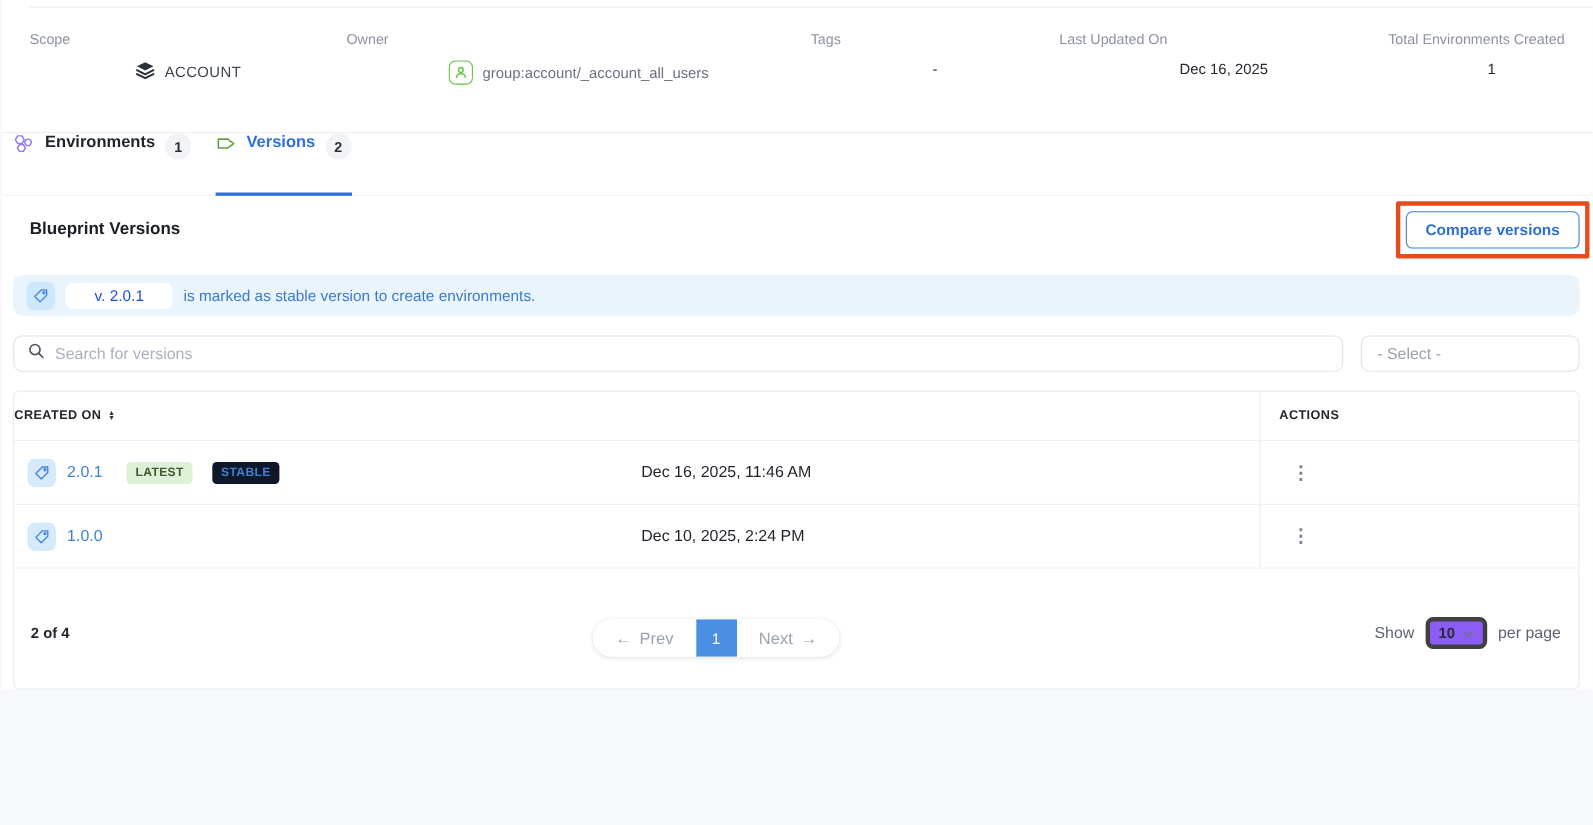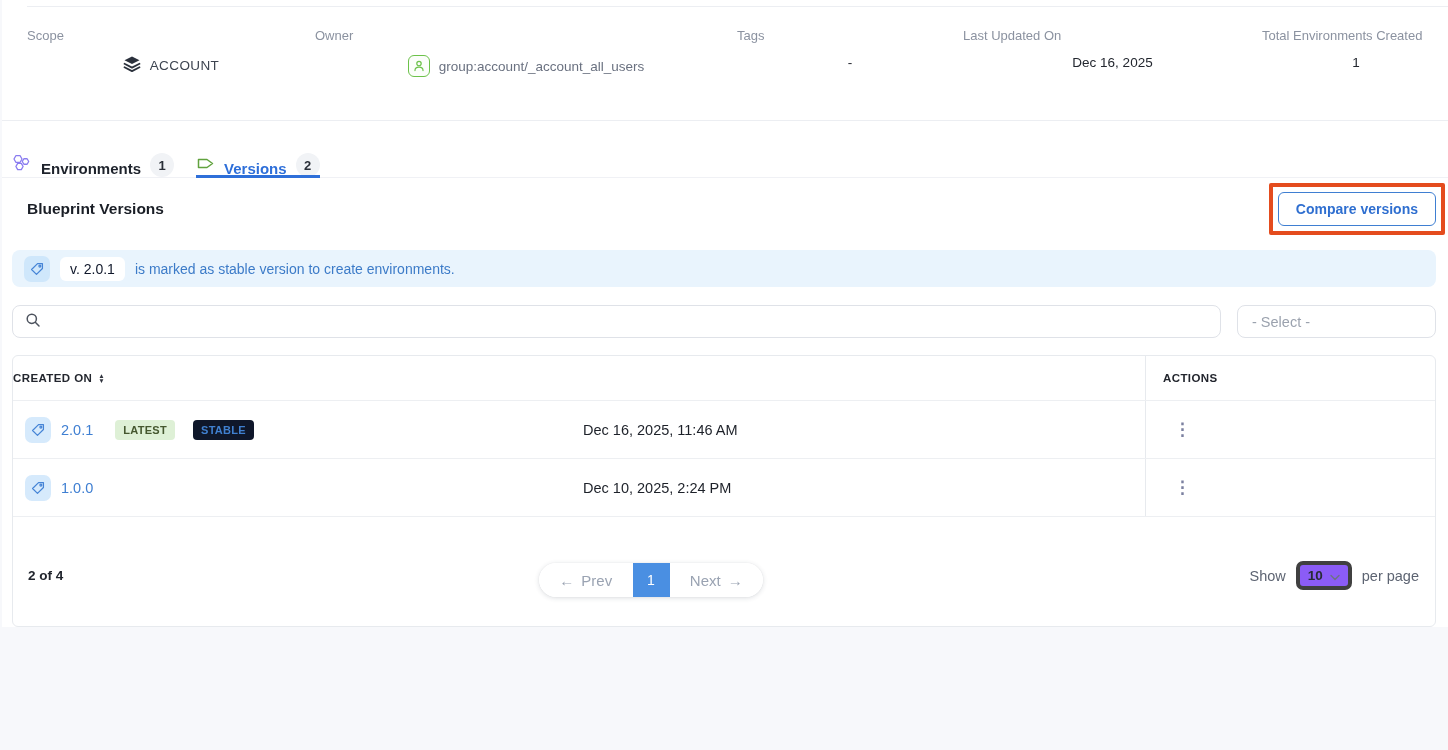--- a/index.html
+++ b/index.html
@@ -13,36 +13,36 @@
   .overview { display:flex; height:113px; padding:21px 0 0 25px; }
   .ov-col1 { width:288px; } .ov-col2 { width:422px; } .ov-col3 { width:226px; } .ov-col4 { width:299px; } .ov-col5 { flex:1; }
   .ov-label { font-size:13px; color:#8b92a0; }
   .ov-value { margin-top:12px; display:flex; align-items:center; gap:9px; font-size:13.5px; color:#23272f;justify-content:center; }
   .scope-text { color:#3d4450; letter-spacing:.4px; }
   .owner-chip { width:22px; height:22px; border:1.5px solid #6cc24a; border-radius:6px; display:flex; align-items:center; justify-content:center; background:#fbfefa; }
   .owner-text { color:#6a7180; }
 
   
   .tabs { height:58px; border-top:1px solid #eceef2; border-bottom:1px solid #f0f1f5; display:flex; align-items:center; gap:22px; padding-left:10px; }
-  .tab { position:relative; height:100%; display:flex; align-items:flex-end; gap:9px; cursor:pointer; }
+  .tab { position:relative; height:100%; display:flex; align-items:flex-start; gap:9px; cursor:pointer; }
   .tab-label { font-size:15px; font-weight:700; color:#1e232c; }
   .tab.active .tab-label { color:#2e6fd9; }
   .tab.active::after { content:""; position:absolute; left:0; right:0; bottom:-1px; height:3px; background:#2e6fd9; }
   .tab-badge { min-width:24px; height:24px; padding:0 7px; border-radius:12px; background:#f1f3f6; display:flex; align-items:center; justify-content:center; font-size:13px; font-weight:600; color:#2a2f38; }
 
   
   .section-head { height:62px; display:flex; align-items:center; justify-content:space-between; padding:0 5px 0 25px; }
   .section-title { font-size:15.5px; font-weight:700; color:#1a1e26; }
   .annotation-box { border:4px solid #e44c1e; border-radius:2px; padding:5px 5px; background:#fff; }
   .compare-btn { border:1px solid #3f7fd2; background:#fff; color:#2f6fd0; font-weight:700; font-size:14px; font-family:"Liberation Sans", sans-serif; border-radius:6px; padding:8px 17px; cursor:pointer; }
 
   
   .banner { margin:10px 14px 0 10px; height:37px; background:#e9f4fd; border-radius:8px; display:flex; align-items:center; gap:10px; padding:0 12px; }
   .banner-chip { width:26px; height:26px; background:#cfe7fb; border-radius:7px; display:flex; align-items:center; justify-content:center; flex:0 0 auto; }
-  .banner-version { background:#ffffff; border-radius:6px; padding:4px 10px; color:#0f172a; font-size:14px; }
+  .banner-version { background:#ffffff; border-radius:6px; padding:4px 26px; color:#1d4ed8; font-size:14px; }
   .banner-msg { color:#3c7bc8; font-size:14px; }
 
   
   .filters { margin:18px 14px 0 10px; display:flex; gap:16px; height:33px; }
   .search-box { flex:1; border:1px solid #dfe2e8; border-radius:8px; display:flex; align-items:center; gap:9px; padding:0 12px; background:#fff; }
   .search-box input { border:none; outline:none; flex:1; font-size:14.5px; color:#3a414d; font-family:"Liberation Sans", sans-serif; background:transparent; }
   .search-box input::placeholder { color:#aab0bc; }
   .select-box { width:199px; border:1px solid #dfe2e8; border-radius:8px; display:flex; align-items:center; padding:0 14px; color:#9ba2ae; font-size:14.5px; background:#fff; cursor:pointer; }
 
   
@@ -170,20 +170,21 @@
   </div>
 
   <div class="filters">
     <div class="search-box">
       <span>
         <svg width="16" height="16" viewBox="0 0 16 16" fill="none" stroke="#4d535e" stroke-width="1.5" stroke-linecap="round">
             <circle cx="6.8" cy="6.8" r="4.6"></circle>
             <line x1="10.3" y1="10.3" x2="14" y2="14"></line>
           </svg>
       </span>
+      <input type="text" placeholder="Search for versions" style="">
     </div>
     <div class="select-box">
       <span>- Select -</span>
     </div>
   </div>
 
   <div class="table-card">
 
     <div class="t-row t-head">
       <div class="cell c-created th">

